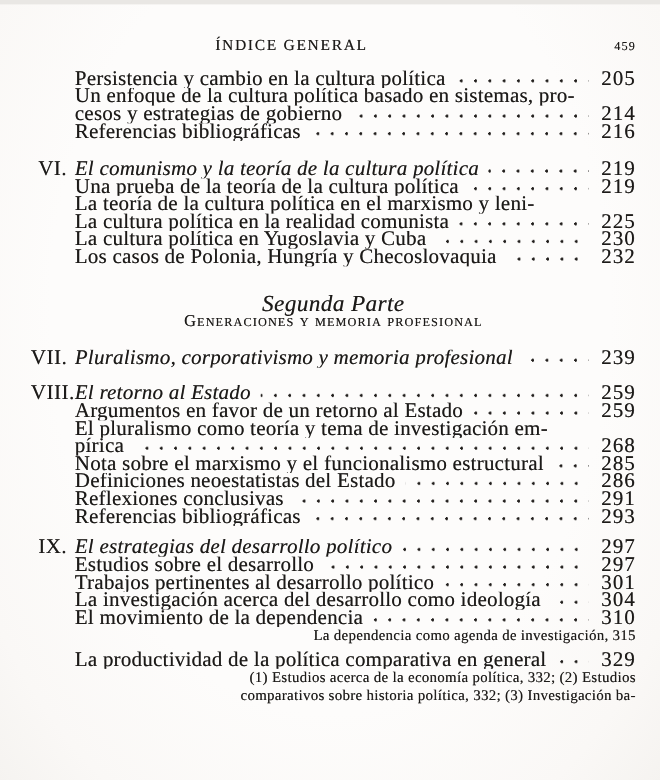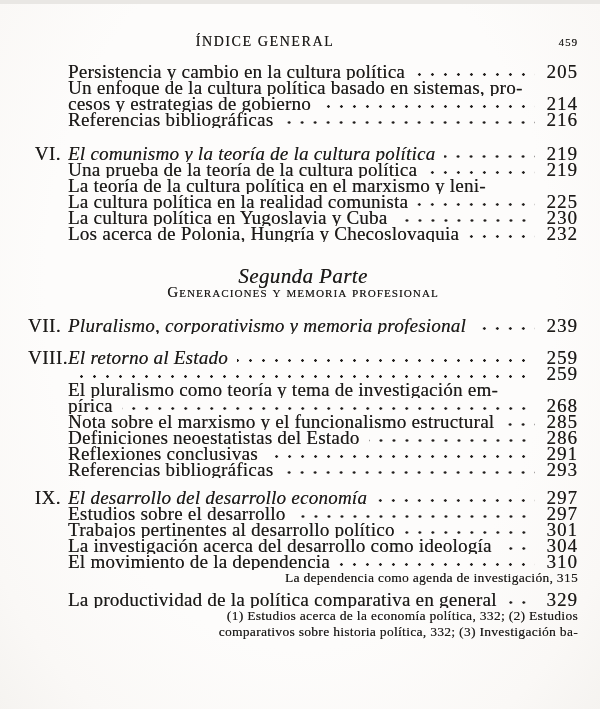--- a/index.html
+++ b/index.html
@@ -170,21 +170,21 @@
           <span class="pnum">225</span>
         </div>
         <div class="row">
           <span class="roman"></span>
           <span class="text">La cultura política en Yugoslavia y Cuba</span>
           <span class="dots"></span>
           <span class="pnum">230</span>
         </div>
         <div class="row">
           <span class="roman"></span>
-          <span class="text">Los acerca de Polonia, Hungría y Checoslovaquia</span>
+          <span class="text">Los casos de Polonia, Hungría y Checoslovaquia</span>
           <span class="dots"></span>
           <span class="pnum">232</span>
         </div>
         <div class="spacer xl"></div>
         <div class="section-title">Segunda Parte</div>
         <div class="section-subtitle">Generaciones y memoria profesional</div>
         <div class="spacer lg"></div>
         <div class="row">
           <span class="roman">VII.</span>
           <span class="text italic">Pluralismo, corporativismo y memoria profesional</span>
@@ -193,20 +193,21 @@
         </div>
         <div class="spacer md"></div>
         <div class="row">
           <span class="roman">VIII.</span>
           <span class="text italic">El retorno al Estado</span>
           <span class="dots"></span>
           <span class="pnum">259</span>
         </div>
         <div class="row">
           <span class="roman"></span>
+          <span class="text">Argumentos en favor de un retorno al Estado</span>
           <span class="dots"></span>
           <span class="pnum">259</span>
         </div>
         <div class="row">
           <span class="roman"></span>
           <span class="text">El pluralismo como teoría y tema de investigación em-</span>
         </div>
         <div class="row">
           <span class="roman"></span>
           <span class="text">pírica</span>
@@ -233,21 +234,21 @@
         </div>
         <div class="row">
           <span class="roman"></span>
           <span class="text">Referencias bibliográficas</span>
           <span class="dots"></span>
           <span class="pnum">293</span>
         </div>
         <div class="spacer sm"></div>
         <div class="row">
           <span class="roman">IX.</span>
-          <span class="text italic">El desarrollo del desarrollo economía</span>
+          <span class="text italic">El estrategias del desarrollo político</span>
           <span class="dots"></span>
           <span class="pnum">297</span>
         </div>
         <div class="row">
           <span class="roman"></span>
           <span class="text">Estudios sobre el desarrollo</span>
           <span class="dots"></span>
           <span class="pnum">297</span>
         </div>
         <div class="row">

